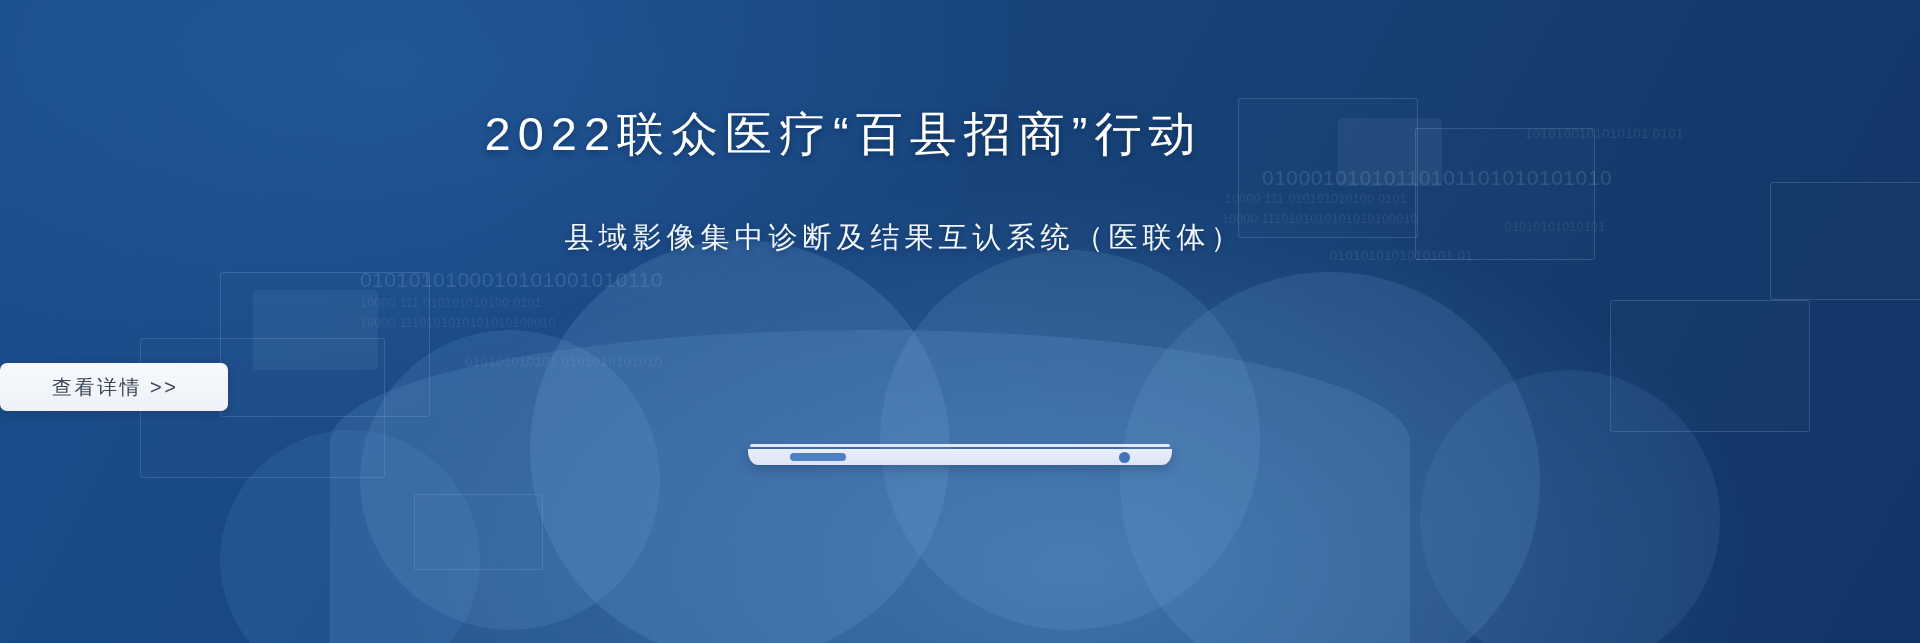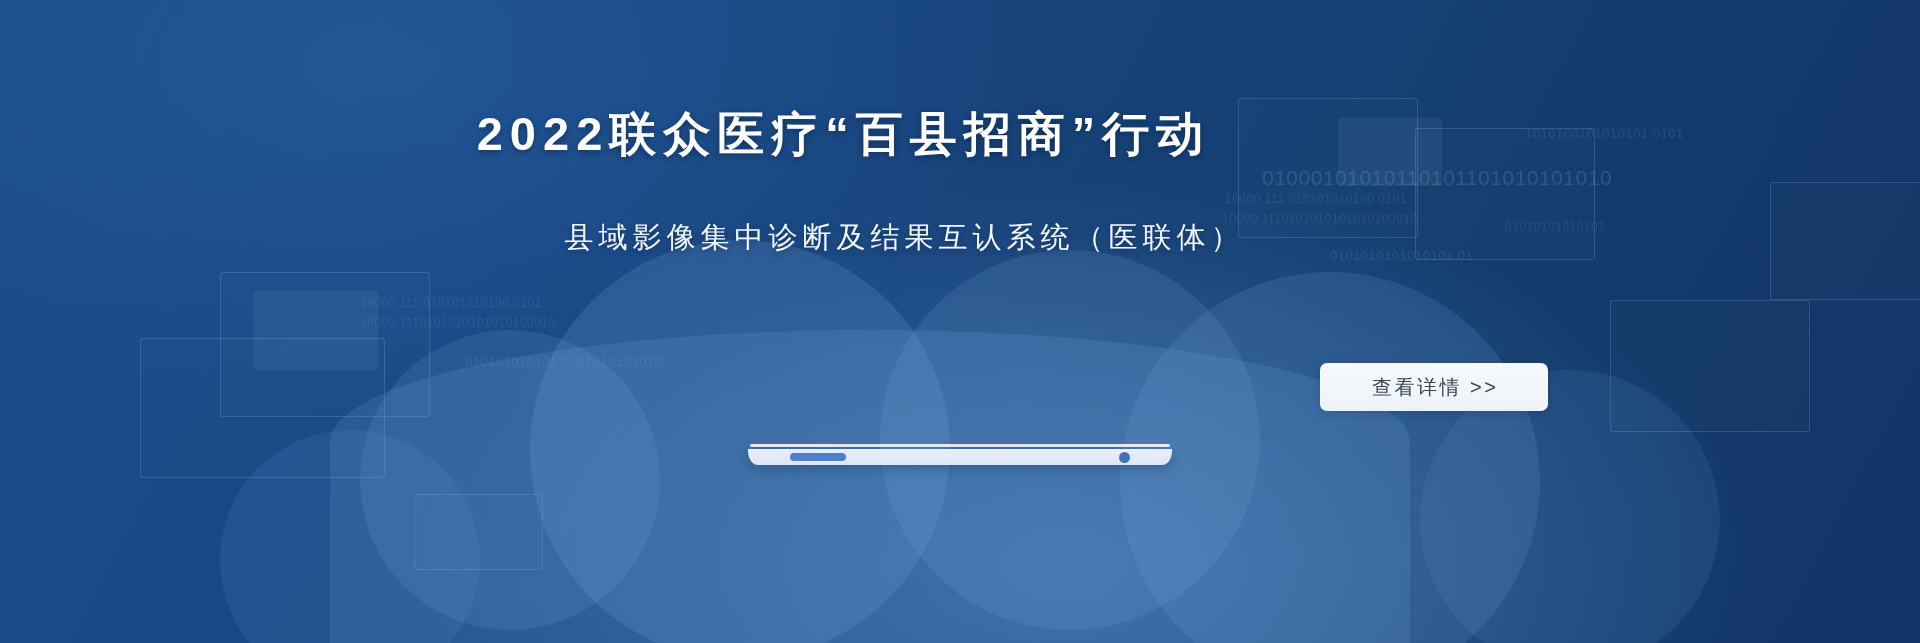--- a/index.html
+++ b/index.html
@@ -69,21 +69,21 @@
     width:1920px; height:643px;
     z-index:40;
   }
 
   .title {
     position:absolute;
     left:0; top:108px; width:1680px;
     text-align:center;
     font-size:47px;
     line-height:1.1;
-    font-weight:700;
+    font-weight:400;
     color:#ffffff;
     letter-spacing:7px;
     text-indent:7px;
     text-shadow:0 2px 7px rgba(4,24,54,0.5);
     white-space:nowrap;
   }
 
   .subtitle {
     position:absolute;
     left:0; top:220px; width:1804px;
@@ -94,21 +94,21 @@
     color:#f3f8ff;
     letter-spacing:5px;
     text-indent:5px;
     text-shadow:0 2px 6px rgba(4,24,54,0.42);
     white-space:nowrap;
   }
 
   .btn-wrap {
     position:absolute;
     left:0; top:363px; width:1548px;
-    display:flex; justify-content:flex-end;
+    display:flex; justify-content:flex-start;
   }
   .btn {
     display:inline-flex;
     align-items:center; justify-content:center;
     min-width:228px;
     height:48px;
     padding:0 26px;
     border:none;
     border-radius:7px;
     background:linear-gradient(180deg,#f7f9fc 0%,#eef2f8 100%);
@@ -163,20 +163,21 @@
   <div class="deco-rect" style="left:220px;  top:272px; width:210px; height:145px;"></div>
   <div class="deco-fill" style="left:253px;  top:290px; width:125px; height:80px;"></div>
   <div class="deco-rect" style="left:414px;  top:494px; width:129px; height:76px;"></div>
 
   <div class="deco-rect" style="left:1238px; top:98px;  width:180px; height:140px;"></div>
   <div class="deco-rect" style="left:1415px; top:128px; width:180px; height:132px;"></div>
   <div class="deco-fill" style="left:1338px; top:118px; width:104px; height:68px;"></div>
   <div class="deco-rect" style="left:1610px; top:300px; width:200px; height:132px;"></div>
   <div class="deco-rect" style="left:1770px; top:182px; width:165px; height:118px;"></div>
 
+  <div class="binary b-lg" style="left:360px;  top:268px;">0101010100010101001010110</div>
   <div class="binary b-sm" style="left:360px;  top:296px;">10000 111   010101010100   0101</div>
   <div class="binary b-sm" style="left:360px;  top:316px;">10000 1110101010101010100010</div>
   <div class="binary b-md" style="left:465px;  top:354px;">010101010101 0101010101010</div>
 
   <div class="binary b-lg" style="left:1262px; top:166px;">01000101010110101101010101010</div>
   <div class="binary b-sm" style="left:1225px; top:192px;">10000 111   010101010100   0101</div>
   <div class="binary b-sm" style="left:1222px; top:212px;">10000 1110101010101010100010</div>
   <div class="binary b-md" style="left:1330px; top:248px;">0101010101010101 01</div>
   <div class="binary b-md" style="left:1525px; top:126px;">1010100101010101 0101</div>
   <div class="binary b-sm" style="left:1505px; top:220px;">01010101010101</div>

